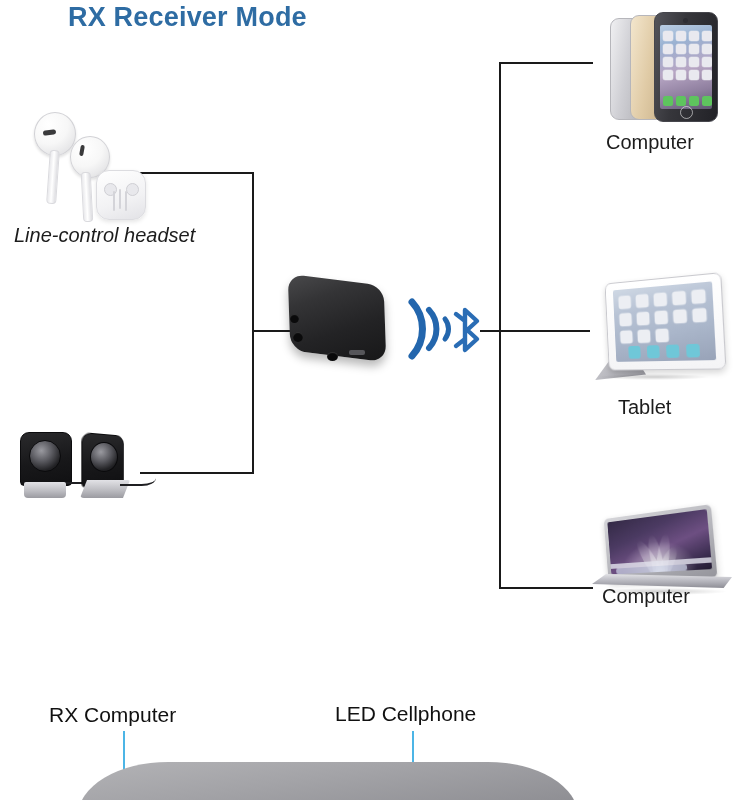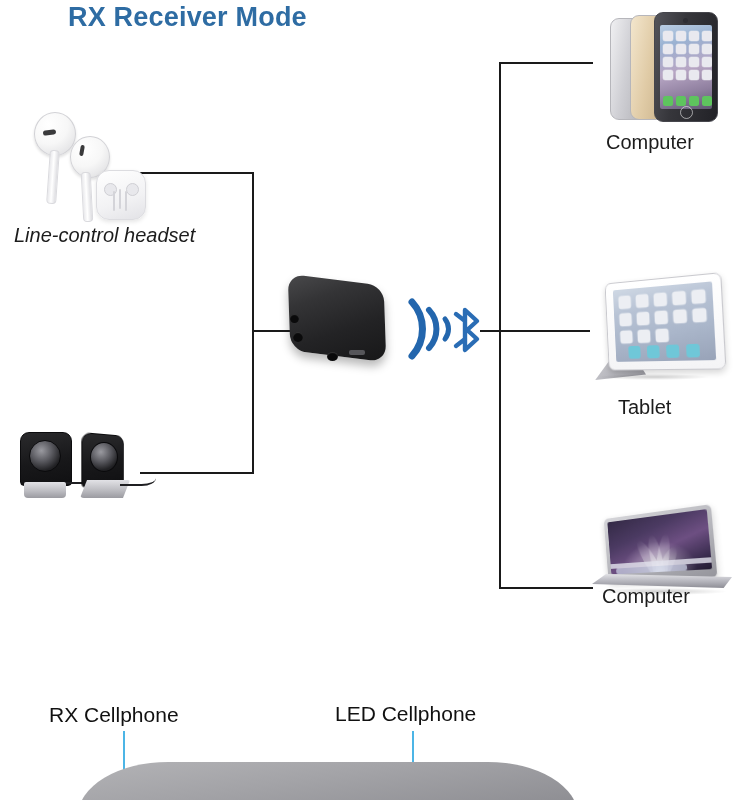--- a/index.html
+++ b/index.html
@@ -552,21 +552,21 @@
         <div class="ray r4"></div>
         <div class="menubar"></div>
         <div class="dockbar"></div>
       </div>
     </div>
     <div class="base"></div>
     <div class="shadow"></div>
   </div>
   <div class="dev-label" style="left:602px; top:585px;">Computer</div>
 
-  <div class="callout-label" style="left:49px; top:703px;">RX Cellphone</div>
+  <div class="callout-label" style="left:49px; top:703px;">RX Computer</div>
   <div class="leader" style="left:123px; top:731px; height:69px;"></div>
 
   <div class="callout-label" style="left:335px; top:702px;">LED Cellphone</div>
   <div class="leader" style="left:412px; top:731px; height:69px;"></div>
 
   <div id="product-shell"></div>
 
 </div>
 
 </body></html>

